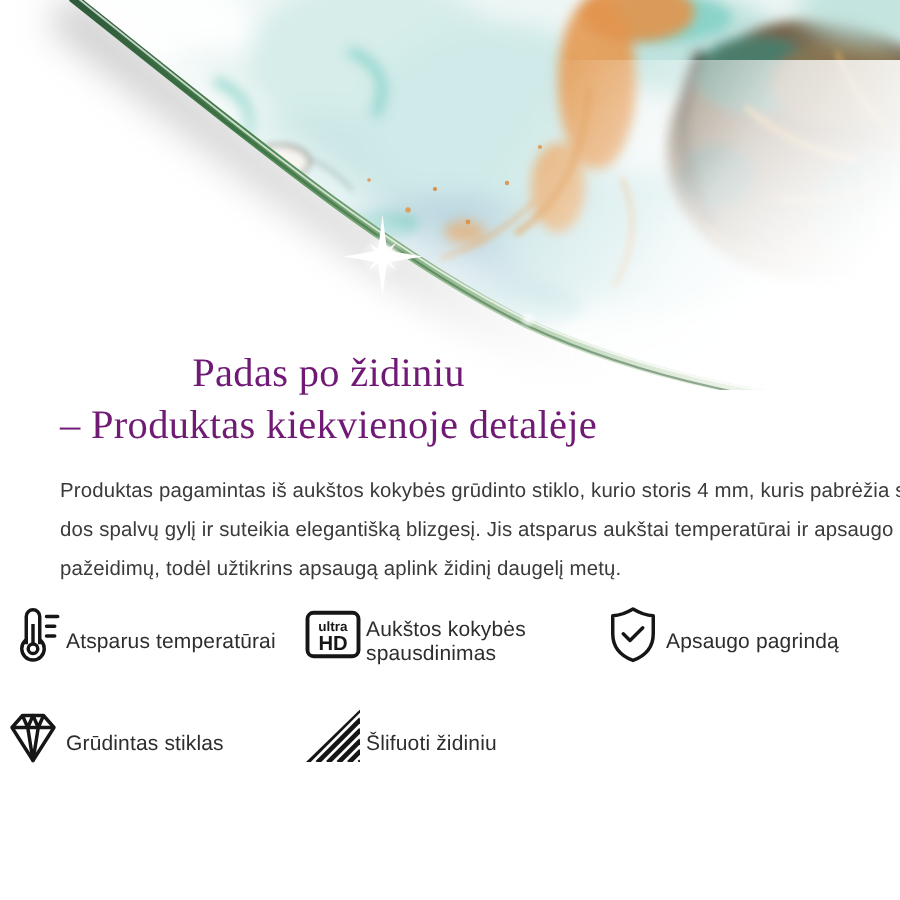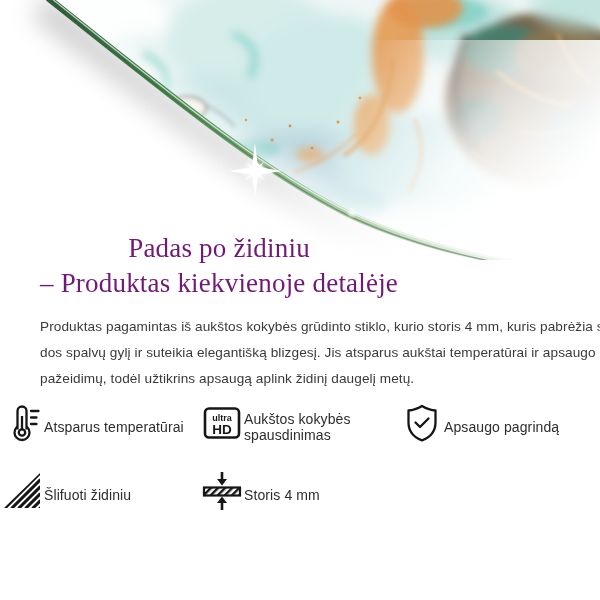--- a/index.html
+++ b/index.html
@@ -196,20 +196,31 @@
   <div class="feature">
     <div class="icon-box">
       <svg class="ic" width="44" height="44" viewBox="0 0 44 44" stroke-linejoin="round" stroke-linecap="round">
         <path d="M22,5 C27,8 31.5,9.3 35.5,9.5 V21.5 C35.5,30.5 30,36.3 22,39.3 C14,36.3 8.5,30.5 8.5,21.5 V9.5 C12.5,9.3 17,8 22,5 Z"></path>
         <path d="M15.5,21.5 L20,26 L28.5,17.5"></path>
       </svg>
     </div>
     <div class="label">Apsaugo pagrindą</div>
   </div>
 
+  <div class="feature">
+    <div class="icon-box">
+      <svg class="ic" width="44" height="44" viewBox="0 0 44 44" stroke-width="2" stroke-linejoin="round">
+        <path d="M15,8 L8,16 L22,38 L36,16 L29,8 Z"></path>
+        <path d="M8,16 H36"></path>
+        <path d="M15,8 L18.5,16 L22,8 L25.5,16 L29,8"></path>
+        <path d="M18.5,16 L22,38 L25.5,16"></path>
+      </svg>
+    </div>
+    <div class="label">Grūdintas stiklas</div>
+  </div>
 
   <div class="feature">
     <div class="icon-box">
       <svg width="44" height="44" viewBox="0 0 44 44">
         <defs>
             <clipPath id="triClip">
               <path d="M4,39 L40,39 L40,4 Z"></path>
             </clipPath>
           </defs>
         <g clip-path="url(#triClip)" stroke="#161616" stroke-width="3.1">
@@ -218,32 +229,14 @@
           <path d="M18.5,39.5 L40.5,17.5"></path>
           <path d="M25.5,39.5 L40.5,24.5"></path>
           <path d="M32.5,39.5 L40.5,31.5"></path>
           <path d="M39.5,39.5 L40.5,38.5"></path>
         </g>
       </svg>
     </div>
     <div class="label">Šlifuoti židiniu</div>
   </div>
 
-  <div class="feature">
-    <div class="icon-box">
-      <svg width="44" height="44" viewBox="0 0 44 44">
-        <defs>
-          <pattern id="hatchPat" width="5" height="5" patternUnits="userSpaceOnUse" patternTransform="rotate(45)">
-            <rect width="5" height="5" fill="#ffffff"></rect>
-            <rect width="2.4" height="5" fill="#161616"></rect>
-          </pattern>
-        </defs>
-        <rect x="4" y="18.5" width="36" height="8" fill="url(#hatchPat)" stroke="#161616" stroke-width="2.2"></rect>
-        <path d="M22,3 V10.5" stroke="#161616" stroke-width="2.6"></path>
-        <path d="M17,10 L27,10 L22,16.5 Z" fill="#161616"></path>
-        <path d="M22,41 V33.5" stroke="#161616" stroke-width="2.6"></path>
-        <path d="M17,34 L27,34 L22,27.5 Z" fill="#161616"></path>
-      </svg>
-    </div>
-    <div class="label">Storis 4 mm</div>
-  </div>
 
 </div>
 
 </body></html>

